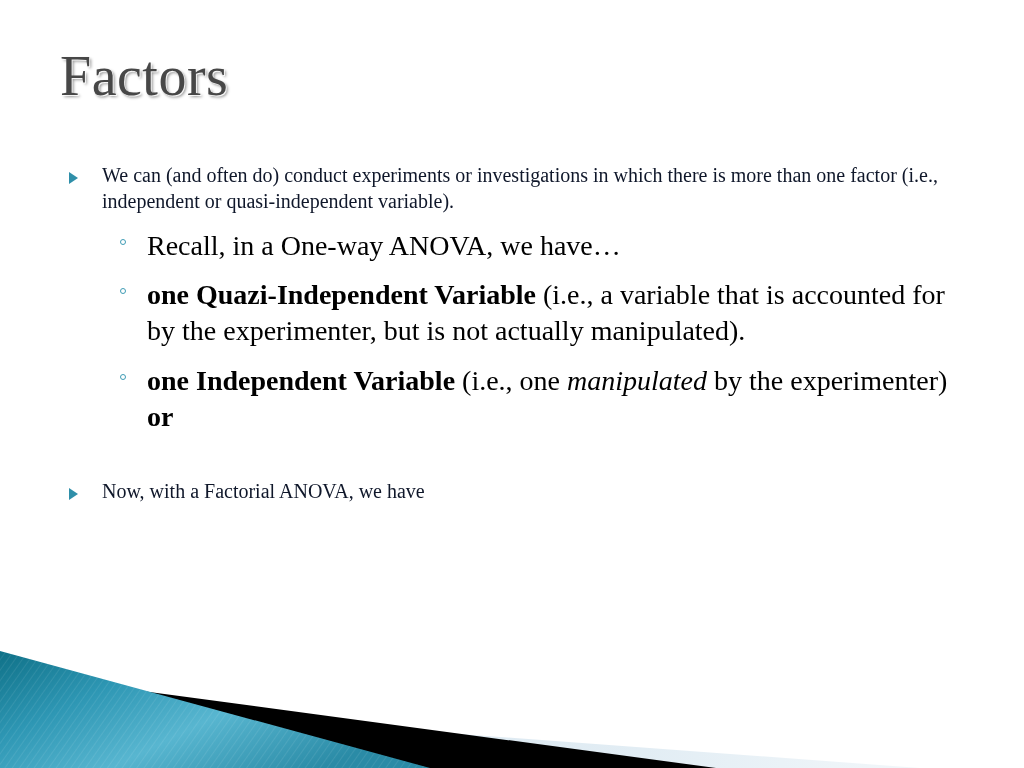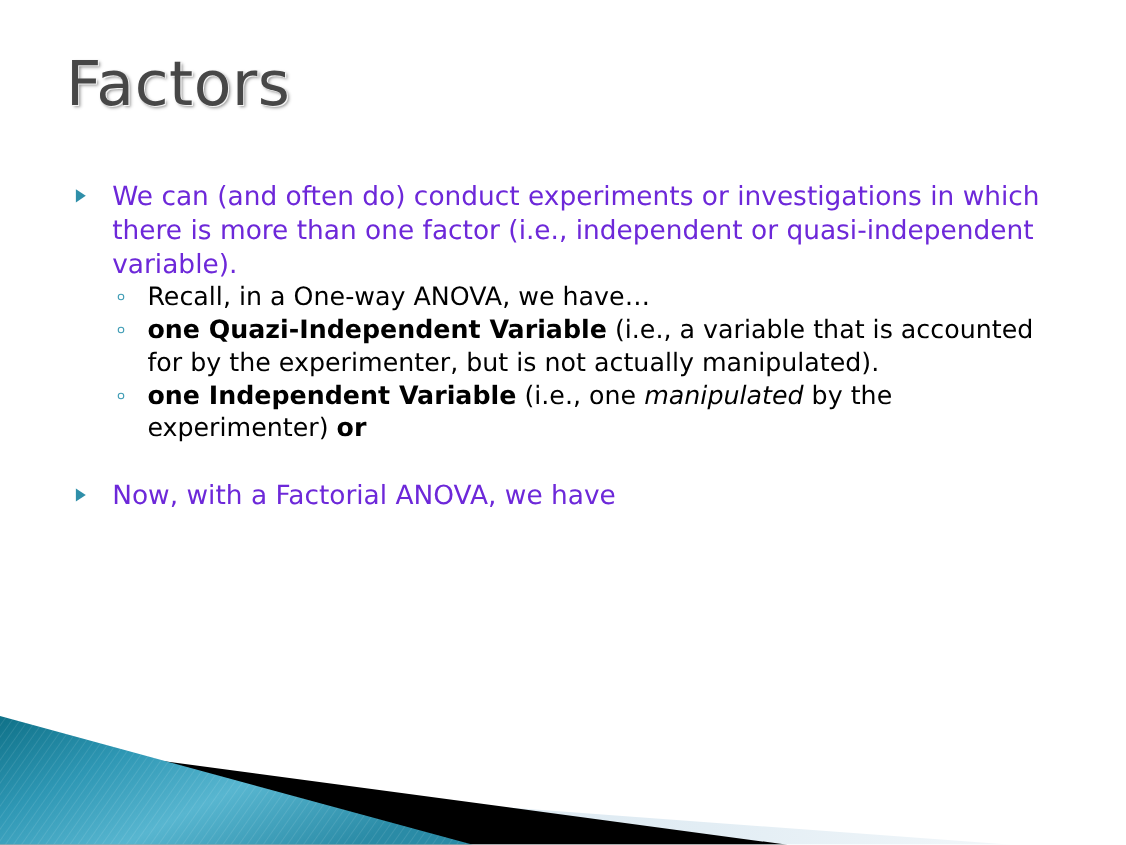--- a/index.html
+++ b/index.html
@@ -10,20 +10,21 @@
   }
   body {
     font-family: "DejaVu Sans", sans-serif;
   }
   #slide {
     position: relative;
     width: 1024px;
     height: 768px;
     background: #ffffff;
     overflow: hidden;
+    font-family: Liberation Serif, serif;
   }
 
   
   #slide-title {
     position: absolute;
     left: 60px;
     top: 44px;
     font-size: 56px;
     font-weight: 400;
     color: #474747;
@@ -38,43 +39,43 @@
   #body-area {
     position: absolute;
     left: 62px;
     top: 163px;
     width: 900px;
   }
 
   .lvl1 {
     position: relative;
     padding-left: 40px;
-    font-size: 24px;
+    font-size: 20px;
     line-height: 1.29;
-    color: #6d28d9;
+    color: #0f172a;
     margin: 0 0 0 0;
   }
   .lvl1 .bullet-arrow {
     position: absolute;
     left: 7px;
     top: 9px;
     width: 0;
     height: 0;
     border-left: 9px solid #2f8fa9;
     border-top: 6px solid transparent;
     border-bottom: 6px solid transparent;
   }
 
   .lvl2 {
     position: relative;
     padding-left: 72px;
-    font-size: 23px;
+    font-size: 28px;
     line-height: 1.30;
     color: #000000;
-    margin: 0;
+    margin: 13px;
   }
   .lvl2 .bullet-circle {
     position: absolute;
     left: 45px;
     top: 11px;
     width: 6px;
     height: 6px;
     border: 1.4px solid #3f9cb5;
     border-radius: 50%;
     box-sizing: border-box;

